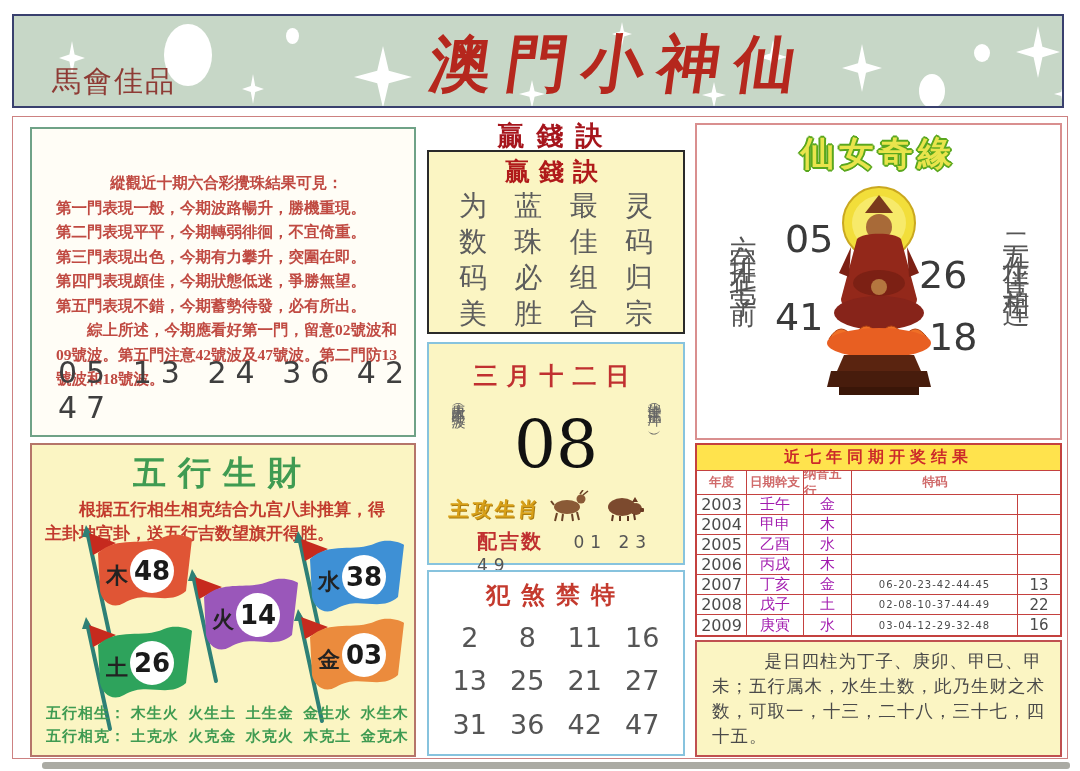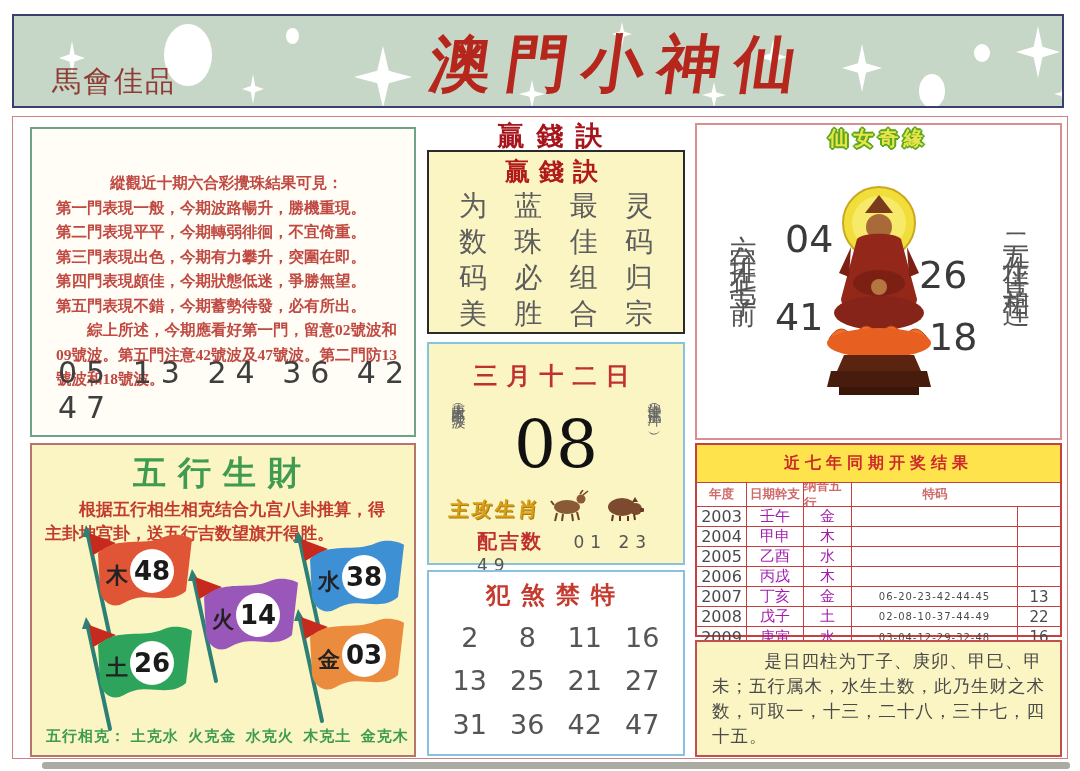--- a/index.html
+++ b/index.html
@@ -83,34 +83,34 @@
   .forbidden{left:427px;top:570px;width:258px;height:186px;border:2px solid #87c3de;background:#fff;}
   .fb-title{text-align:center;margin-top:7px;font-size:24px;font-weight:bold;color:#c43a2e;
             letter-spacing:11px;font-family:"Liberation Serif",serif;}
   .fb-grid{position:absolute;left:12px;right:12px;top:44px;bottom:8px;display:grid;
            grid-template-columns:repeat(4,1fr);grid-template-rows:repeat(3,1fr);}
   .fb-grid span{display:flex;align-items:center;justify-content:center;font-size:27px;color:#555;
                 font-family:"DejaVu Sans",sans-serif;}
 
   
   .fairy{left:695px;top:123px;width:367px;height:317px;border:2px solid #d98f8f;background:#fff;}
-  .fy-title{text-align:center;font-size:20px;font-weight:bold;letter-spacing:5px;
+  .fy-title{text-align:center;margin-top:6px;font-size:34px;font-weight:bold;letter-spacing:5px;
             color:#e9e44c;font-family:Liberation Sans, sans-serif;
             text-shadow:-2px 0 #5aa71e,2px 0 #5aa71e,0 -2px #5aa71e,0 2px #5aa71e,
                         -1px -1px #5aa71e,1px 1px #5aa71e,1px -1px #5aa71e,-1px 1px #5aa71e;}
   .fy-vert{position:absolute;writing-mode:vertical-rl;font-size:27px;color:#555;top:88px;
            letter-spacing:11px;font-family:"Liberation Serif",serif;}
   .fy-left{left:28px;}  .fy-right{right:26px;}
   .fy-num{position:absolute;font-size:38px;color:#3a3a3a;font-family:"DejaVu Sans",sans-serif;}
   .fn1{left:88px;top:92px;}  .fn2{left:222px;top:128px;}
   .fn3{left:78px;top:170px;}  .fn4{left:232px;top:190px;}
   .buddha{position:absolute;left:102px;top:56px;}
 
   .history{left:695px;top:443px;width:367px;height:194px;border:2px solid #c4413f;background:#fff;}
-  .ht-title{height:38px;background:#ffe34d;color:#cc2a2a;font-weight:bold;font-size:16px;
+  .ht-title{height:26px;background:#ffe34d;color:#cc2a2a;font-weight:bold;font-size:16px;
             letter-spacing:5px;display:flex;align-items:center;justify-content:center;
             font-family:"Liberation Serif",serif;border-bottom:1px solid #c4413f;box-sizing:border-box;}
   .ht-row{display:grid;grid-template-columns:50px 57px 48px 166px 1fr;
           border-bottom:1px solid #c4413f;box-sizing:border-box;}
   .ht-row:last-child{border-bottom:none;}
   .ht-row>span{display:flex;align-items:center;justify-content:center;
                border-right:1px solid #c4413f;box-sizing:border-box;overflow:hidden;}
   .ht-row>span:last-child{border-right:none;}
   .ht-head{height:24px;color:#d06a6a;font-weight:bold;font-size:12.5px;
            font-family:"Liberation Serif",serif;}
@@ -217,20 +217,21 @@
       <svg width="130" height="120" viewBox="0 0 130 120">
         <path d="M16,4 L23,16 L12,16 Z" fill="#2e8076"></path>
         <path d="M17,10 L40,116" stroke="#2e8076" stroke-width="4" stroke-linecap="round" fill="none"></path>
         <path d="M19,12 L46,22 L23,34 Z" fill="#c62a1e"></path>
         <path d="M28,32 C48,14 72,26 94,16 C106,11 120,16 122,18 L116,70 C98,86 76,68 54,82 C42,89 32,80 30,70 Z" fill="#eb8b3d"></path>
       </svg>
       <span class="el">金</span>
       <span class="fc">03</span>
     </div>
 
+    <p class="wx-line wx-sheng">五行相生： 木生火  火生土  土生金  金生水  水生木</p>
     <p class="wx-line wx-ke">五行相克： 土克水  火克金  水克火  木克土  金克木</p>
   </div>
 
   <div class="mid-title">贏錢訣</div>
 
   <div class="box formula">
     <div class="f-title">贏錢訣</div>
     <div class="f-row">
       <span>为</span>
       <span>蓝</span>
@@ -300,21 +301,21 @@
       <span>36</span>
       <span>42</span>
       <span>47</span>
     </div>
   </div>
 
   <div class="box fairy">
     <div class="fy-title">仙女奇緣</div>
     <div class="fy-vert fy-left">六字排在七字前</div>
     <div class="fy-vert fy-right">二五作伴喜相连</div>
-    <span class="fy-num fn1">04</span>
+    <span class="fy-num fn1">05</span>
     <span class="fy-num fn2">26</span>
     <span class="fy-num fn3">41</span>
     <span class="fy-num fn4">18</span>
     <svg class="buddha" width="160" height="225" viewBox="0 0 160 225">
       <circle cx="80" cy="42" r="36" fill="#f2de3a" stroke="#caa820" stroke-width="2"></circle>
       <circle cx="80" cy="42" r="27" fill="#f7ea6a"></circle>
       <path d="M66,32 L80,14 L94,32 Z" fill="#7a3a1c"></path>
       <circle cx="80" cy="46" r="13" fill="#a86a38"></circle>
       <path d="M58,58 C64,51 96,51 102,58 L118,118 C118,140 42,140 42,118 Z" fill="#93281a"></path>
       <path d="M52,66 L40,92 L50,96 Z" fill="#7c2014"></path>

